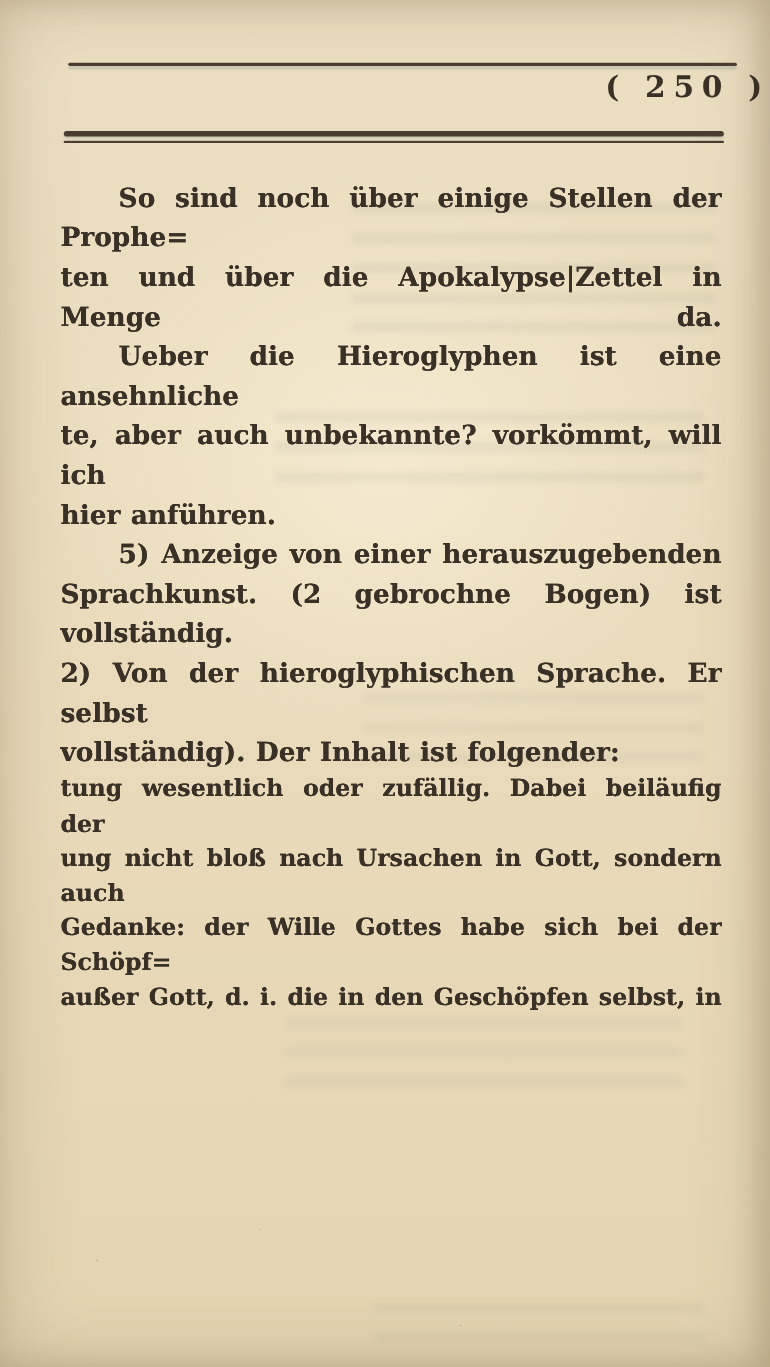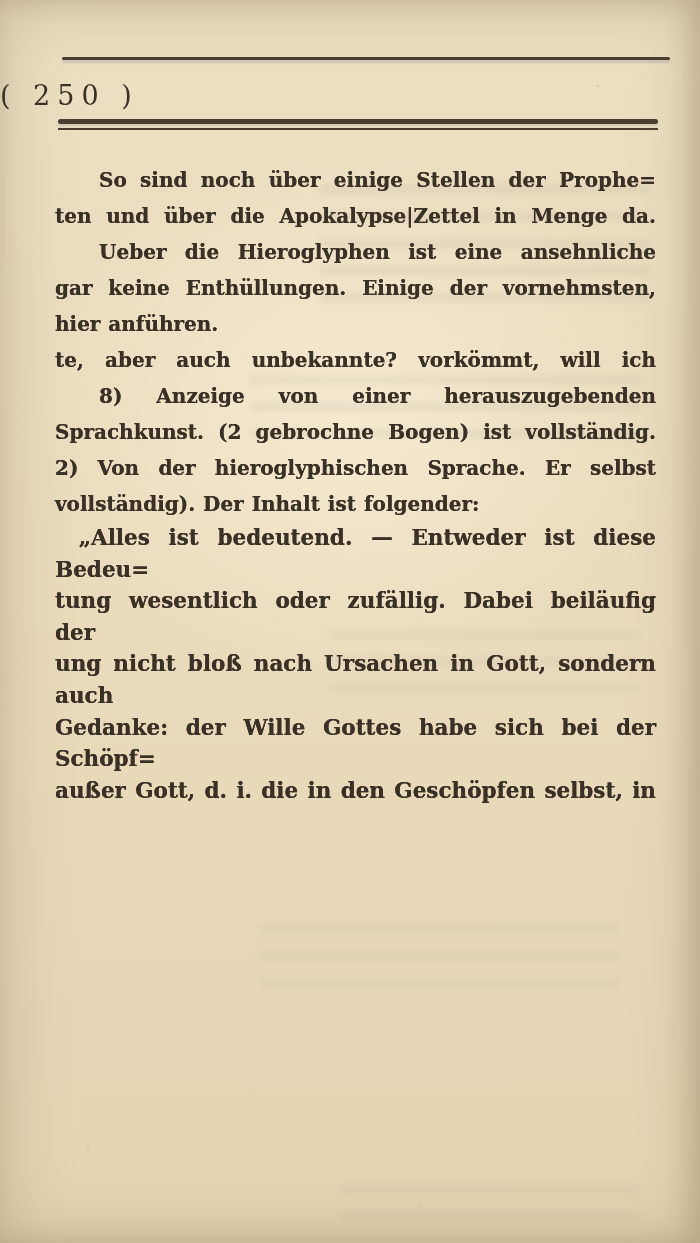--- a/index.html
+++ b/index.html
@@ -41,39 +41,39 @@
   .bleed.b4 { left:260px; top:925px; width:360px; height:70px; opacity:.4; }
   .bleed.b5 { left:340px; top:1185px; width:300px; height:45px; opacity:.4; }
 
   .top-rule {
     position:absolute; left:62px; top:57px; width:608px; height:3px;
     background:var(--rule,#483d30); border-radius:2px;
     box-shadow:0 3px 2px rgba(130,150,140,.35);
   }
 
   .page-number {
-    position:absolute; left:0; top:80px; width:100%;
-    text-align:left;
-    font-size:27px; font-weight:400; letter-spacing:7px;
+    position:absolute; left:0; top:64px; width:100%;
+    text-align:right;
+    font-size:27px; font-weight:700; letter-spacing:7px;
     color:var(--ink,#3a3126);
   }
 
   .double-rule { position:absolute; left:58px; top:119px; width:600px; }
   .double-rule .thick {
     height:5px; background:var(--rule,#483d30); border-radius:3px;
     box-shadow:0 2px 2px rgba(130,150,140,.30);
   }
   .double-rule .thin { margin-top:4px; height:2px; background:var(--rule,#483d30); }
 
   .text-block {
     position:absolute; left:55px; top:162px; width:601px;
   }
 
   .paragraph { font-weight:700; text-shadow:0 0 .45px currentColor; }
-  .body-par  { font-size:20px;   line-height:36px; }
+  .body-par  { font-size:24px;   line-height:36px; }
   .quote-par { font-size:21.5px; line-height:31.6px; }
 
   .line { text-align:justify; text-align-last:justify; word-spacing:1px; }
   .line.no-just { text-align-last:left; }
   .line.indent { text-indent:2.2em; }
   .quote-par .line.indent { text-indent:1.1em; }
 </style>
 </head>
 <body>
 
@@ -95,32 +95,30 @@
   </div>
 
   <div class="text-block" id="text-block">
 
   <div class="paragraph body-par">
         <div class="line indent">So sind noch über einige Stellen der Prophe=</div>
         <div class="line">ten und über die Apokalypse|Zettel in Menge da.</div>
       </div>
       <div class="paragraph body-par">
         <div class="line indent">Ueber die Hieroglyphen ist eine ansehnliche</div>
-        <div class="line">gar keine Enthüllungen. Einige der vornehmsten,</div>
+        <div class="line">te, aber auch unbekannte? vorkömmt, will ich</div>
         <div class="line no-just">hier anführen.</div>
-        <div class="line">te, aber auch unbekannte? vorkömmt, will ich</div>
       </div>
       <div class="paragraph body-par">
-        <div class="line indent">8) Anzeige von einer herauszugebenden</div>
+        <div class="line indent">5) Anzeige von einer herauszugebenden</div>
         <div class="line">Sprachkunst. (2 gebrochne Bogen) ist vollständig.</div>
         <div class="line">2) Von der hieroglyphischen Sprache. Er selbst</div>
         <div class="line no-just">vollständig). Der Inhalt ist folgender:</div>
       </div>
       <div class="paragraph quote-par">
-        <div class="line indent">„Alles ist bedeutend. — Entweder ist diese Bedeu=</div>
         <div class="line">tung wesentlich oder zufällig. Dabei beiläufig der</div>
         <div class="line">ung nicht bloß nach Ursachen in Gott, sondern auch</div>
         <div class="line">Gedanke: der Wille Gottes habe sich bei der Schöpf=</div>
         <div class="line">außer Gott, d. i. die in den Geschöpfen selbst, in</div>
       </div>
     </div>
 
 </div>
 
 </body></html>

